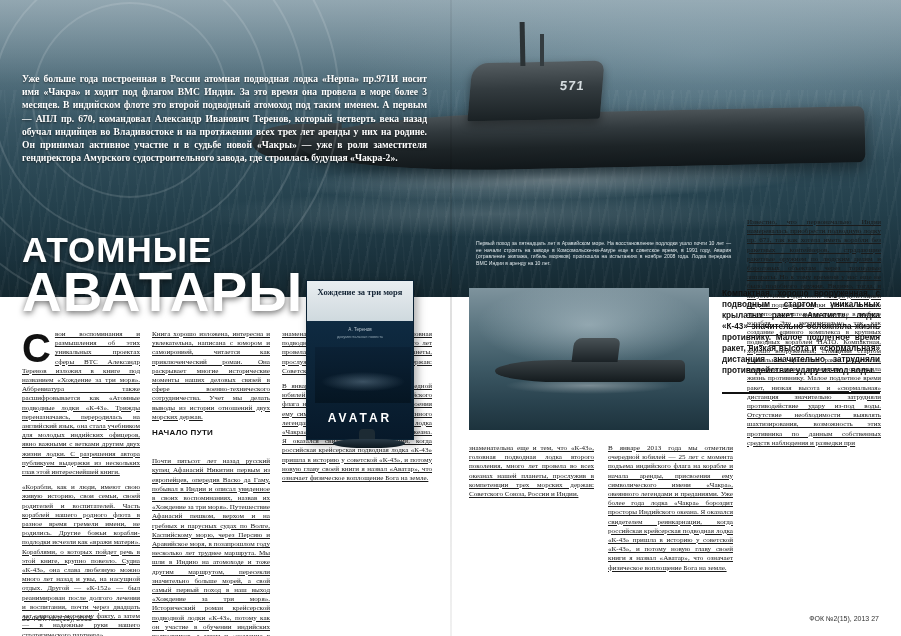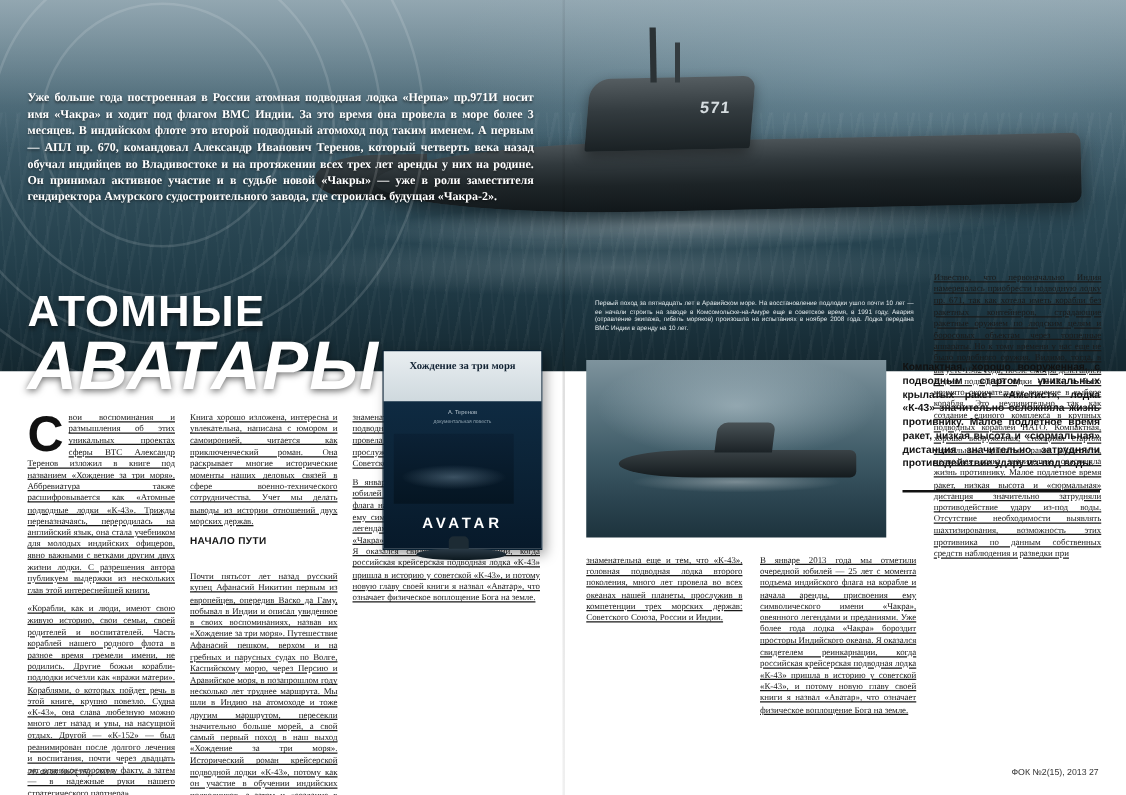--- a/index.html
+++ b/index.html
@@ -100,21 +100,20 @@
     font-family:"Liberation Sans", sans-serif; font-weight:bold;
     font-size:35px; letter-spacing:1px; color:#ffffff; line-height:36px;
     text-shadow:0 2px 4px rgba(0,0,0,0.55);
     margin-top:44px;
   }
   .title-2 {
     font-family:"Liberation Sans", sans-serif; font-weight:bold;
     font-size:55px; letter-spacing:1px; color:#ffffff; line-height:52px;
     margin-top:-2px;
     text-shadow:0 2px 6px rgba(0,0,0,0.6);
-    font-style:italic;
   }
   .subtitle {
     margin-top:6px; color:#e9eef0; font-family:"Liberation Serif", serif;
     font-size:11px; line-height:13px; font-style:normal;
     text-shadow:0 1px 2px rgba(0,0,0,0.6);
   }
 
   
   .photo-caption {
     position:absolute; left:476px; top:240px; width:255px;
@@ -133,21 +132,21 @@
   .lcol1 { position:absolute; left:0;   top:0;  width:118px; }
   .lcol2 { position:absolute; left:130px; top:0; width:118px; }
   .lcol3 { position:absolute; left:260px; top:0; width:150px; }
   .subhead {
     font-family:"Liberation Sans", sans-serif; font-weight:bold;
     font-size:8px; letter-spacing:.3px; margin:4px 0 20px 0; color:#111;
   }
 
   
   .book {
-    position:absolute; left:306px; top:280px; width:128px; height:160px;
+    position:absolute; left:306px; top:280px; width:108px; height:160px;
     background:linear-gradient(180deg,#11304a 0%, #0c2438 55%, #07192a 100%);
     box-shadow:3px 4px 9px rgba(0,0,0,0.35);
     border:1px solid #0a2133;
   }
   .book-top {
     position:absolute; left:0; top:0; width:100%; height:40px;
     background:linear-gradient(180deg,#e9eef1,#cfd9de);
   }
   .book-top-t {
     position:absolute; left:6px; top:6px; right:6px;

